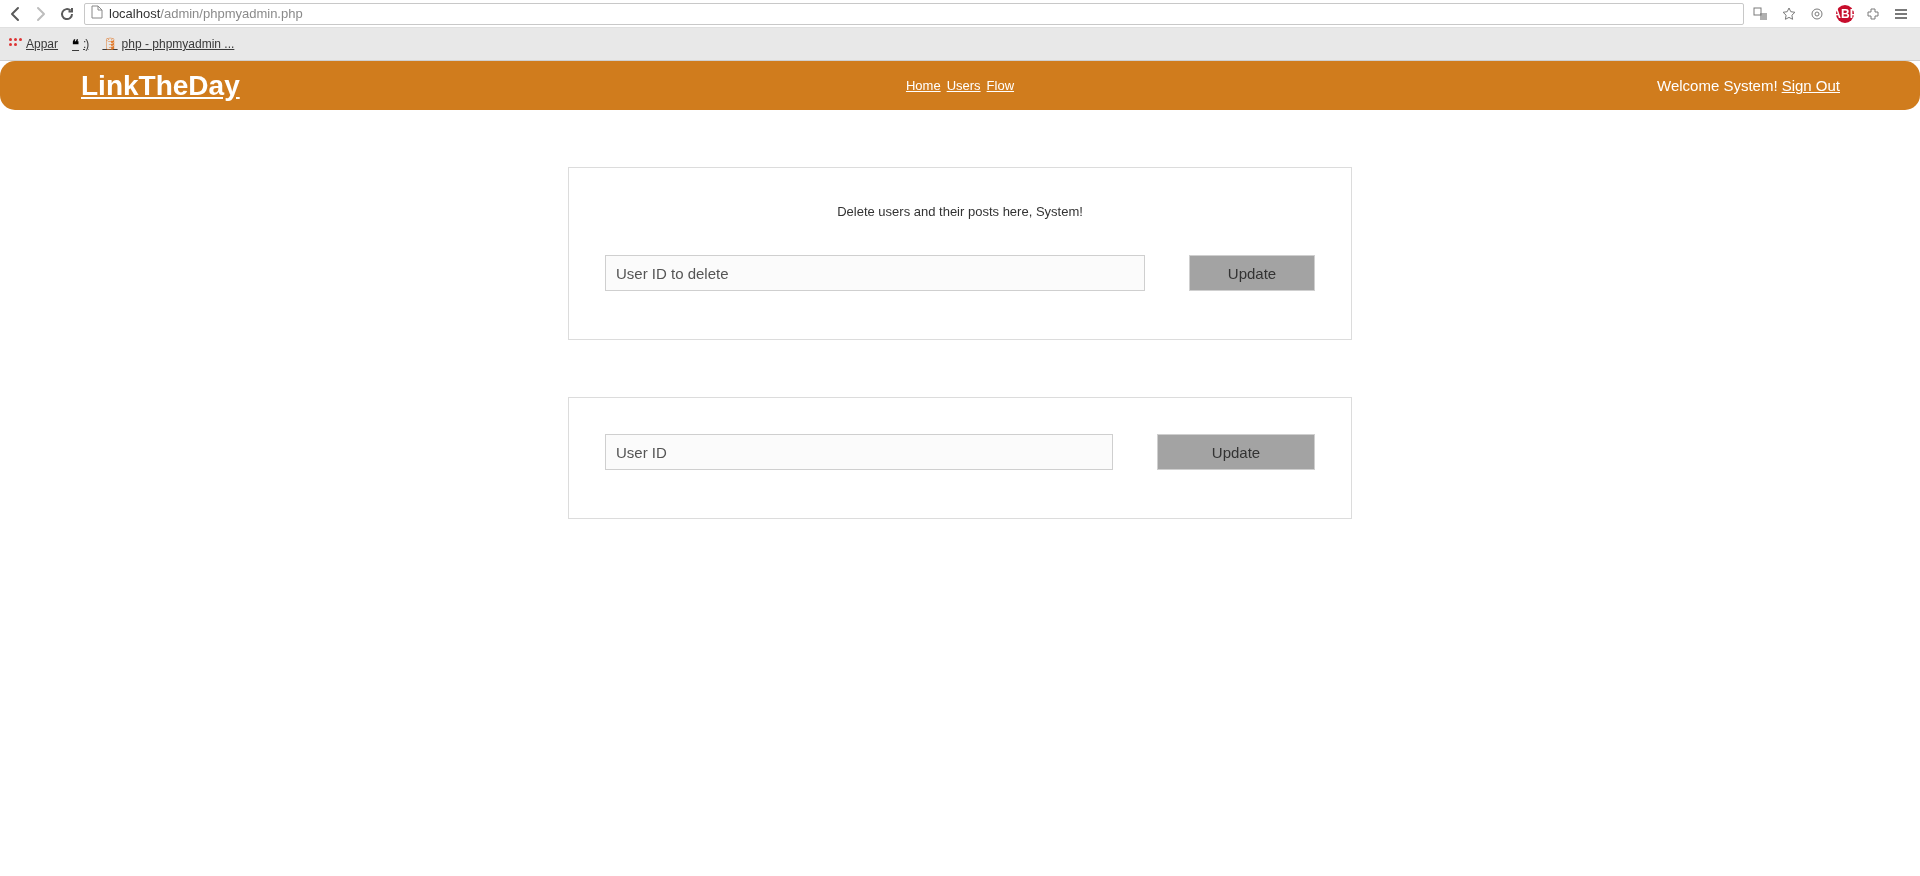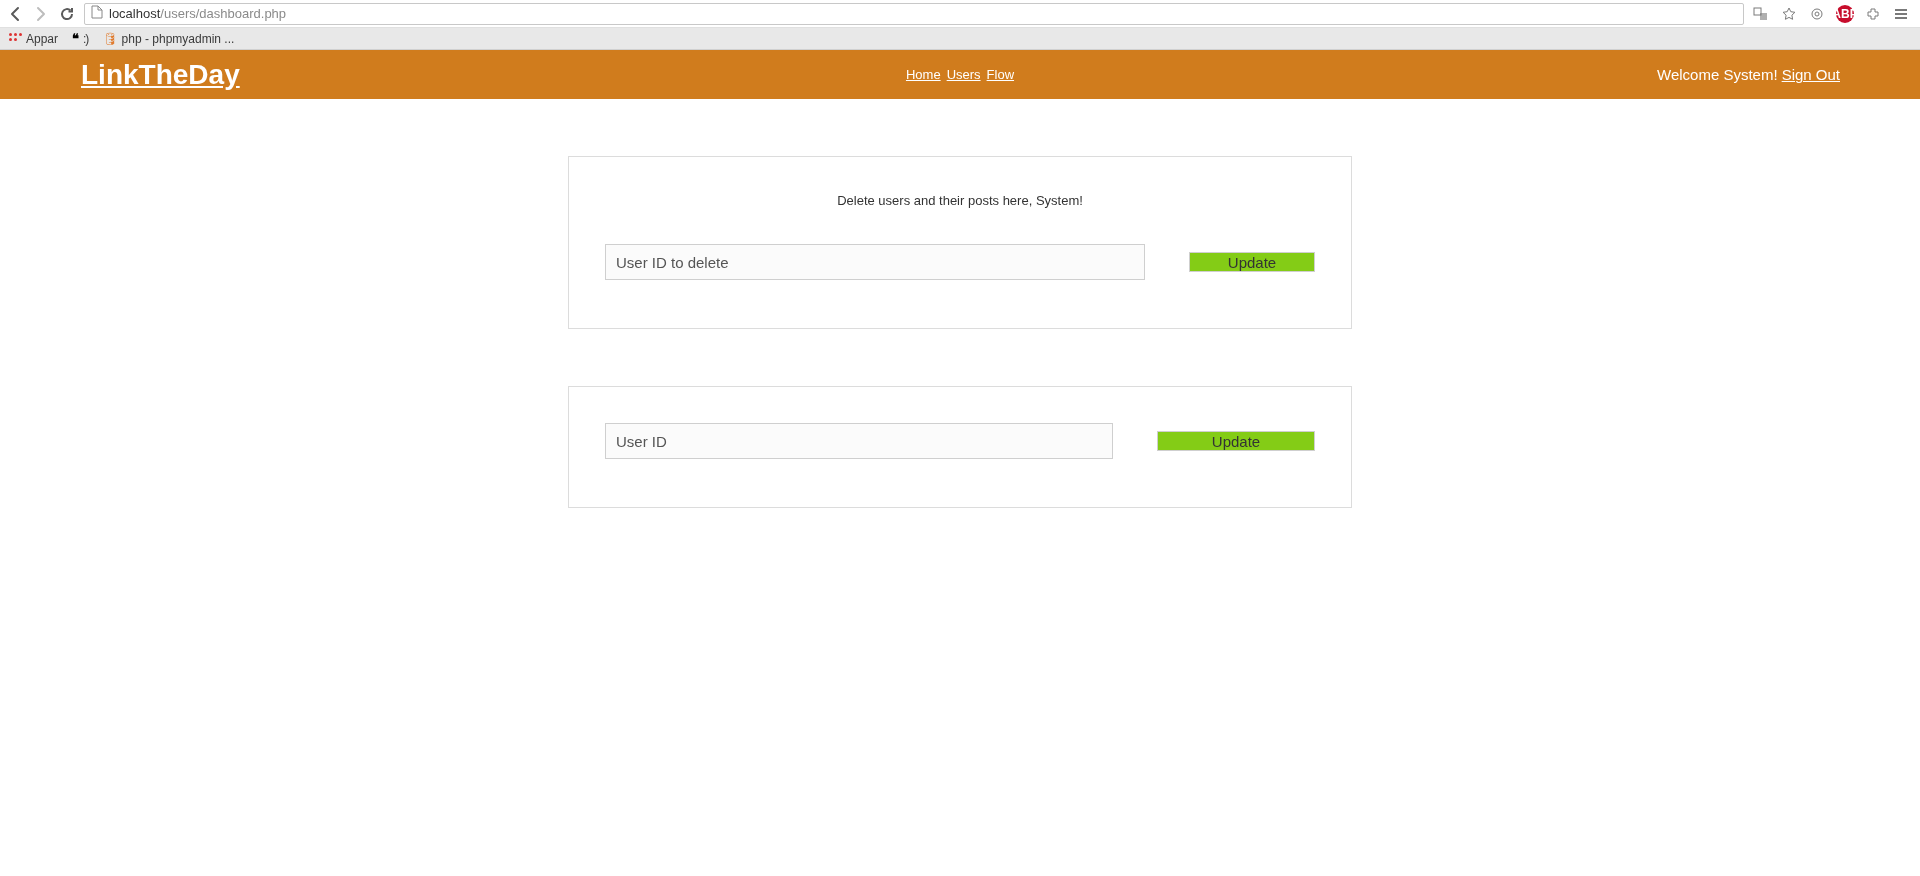--- a/index.html
+++ b/index.html
@@ -74,45 +74,47 @@
       color:#7a7a7a;
     }
     .abp {
       width: 18px;height:18px;border-radius:50%;
       background:#c70d2c;color:#fff;font-size:12px;font-weight:bold;
       display:flex;align-items:center;justify-content:center;
       font-family: Arial;
       text-align: center;
     }
     .bookmarks-row {
-      display:flex;align-items:center;height:21px;
+      display:flex;align-items:center;height:32px;
       background:#e8e8e8;
       padding: 8px 8px;
       gap:14px;
       font-size:12px;
       color:#3a3a3a;
+      text-decoration:underline;
     }
     .bookmark-item{display:flex;align-items:center;gap:4px;cursor:pointer;}
     .bm-dots{width:14px;height:14px;display:inline-block;position:relative;}
     .bm-dots span{position:absolute;width:3px;height:3px;background:#d33;border-radius:50%;}
     .bm-dots .d1{top:1px;left:1px}.bm-dots .d2{top:1px;left:6px}.bm-dots .d3{top:1px;left:11px}
     .bm-dots .d4{top:6px;left:1px}.bm-dots .d5{top:6px;left:6px}
     .quotes-icon{font-weight:bold;color:#000;font-size:13px;}
     .dots3{letter-spacing:-1px;}
     .flame-icon{color:#e07b2e;font-size:12px;}
 
     
     .site-header{
       background:#d07c1d;
       height:49px;
       display:flex;
       align-items:center;
       color:#fff;
       padding:0;
       position:relative;
+      border-radius:15px;
     }
     .brand{
       font-size:28px;
       font-weight:bold;
       text-decoration:underline;
       color:#fff;
       position:absolute;
       left:81px;
     }
     .nav-center{
@@ -161,23 +163,23 @@
       height:36px;
       border:1px solid #cfcfcf;
       background:#fbfbfb;
       font-size:15px;
       color:#555;
       padding:8px 10px;
     }
     .text-input::placeholder{color:#555;}
     .btn{
       width:126px;
-      height:20px;
+      height:36px;
       border:1px solid #cfcfcf;
-      background:#84cc16;
+      background:#a3a3a3;
       font-size:15px;
       color:#333;
       cursor:pointer;
     }
     .panel2 .form-row{gap:44px;}
     .panel2 .text-input{flex:0 0 508px;}
     .panel2 .btn{width:160px;}
   </style>
 </head>
 <body>
@@ -201,21 +203,21 @@
         </svg>
     </div>
     <div class="address-bar">
       <span class="page-icon">
         <svg width="12" height="14" viewBox="0 0 12 14">
             <path d="M1 1h6l4 4v8H1z" fill="none" stroke="currentColor" stroke-width="1"></path>
             <path d="M7 1v4h4" fill="none" stroke="currentColor" stroke-width="1"></path>
           </svg>
       </span>
       <span>
-        <span class="url-host">localhost</span><span class="url-path">/users/dashboard.php</span>
+        <span class="url-host">localhost</span><span class="url-path">/admin/phpmyadmin.php</span>
       </span>
     </div>
     <div class="right-icons">
       <div class="ico">
         <svg width="16" height="16" viewBox="0 0 16 16">
             <rect x="1" y="2" width="7" height="7" fill="none" stroke="currentColor"></rect>
             <rect x="7" y="7" width="7" height="7" fill="currentColor" opacity="0.6"></rect>
           </svg>
       </div>
       <div class="ico">

